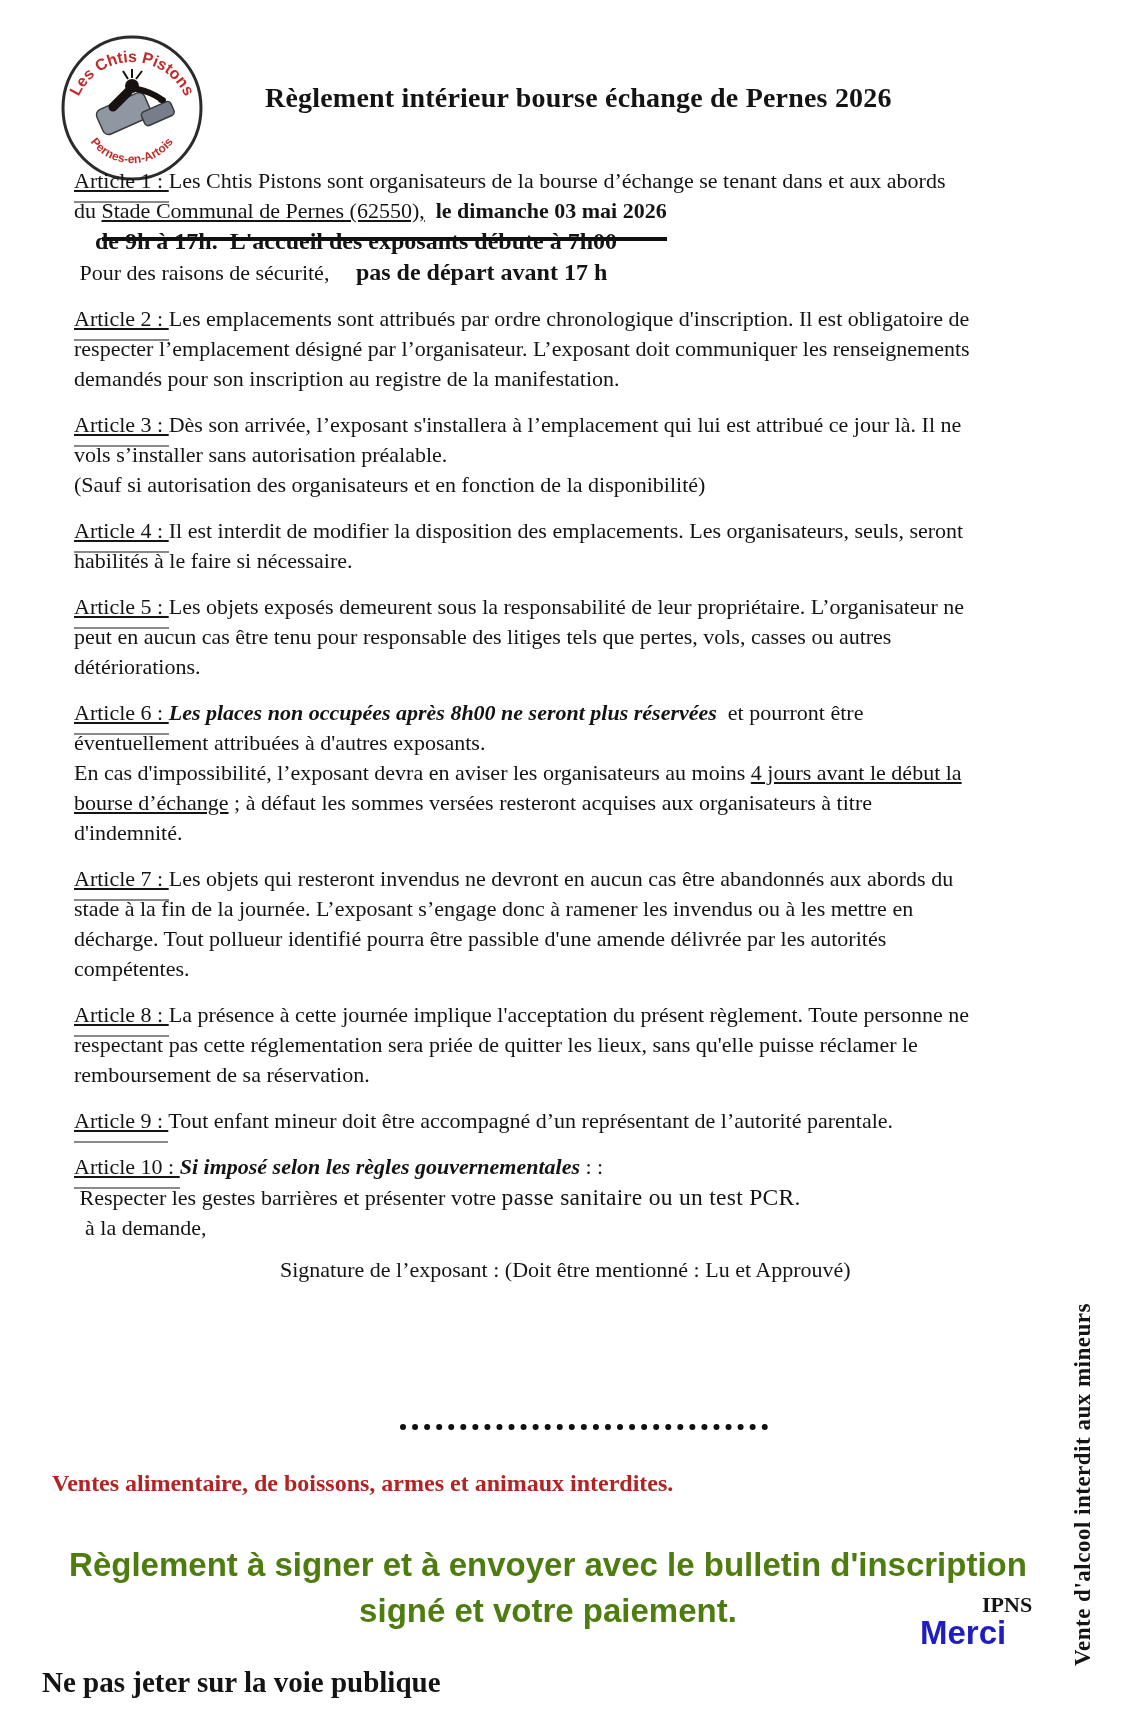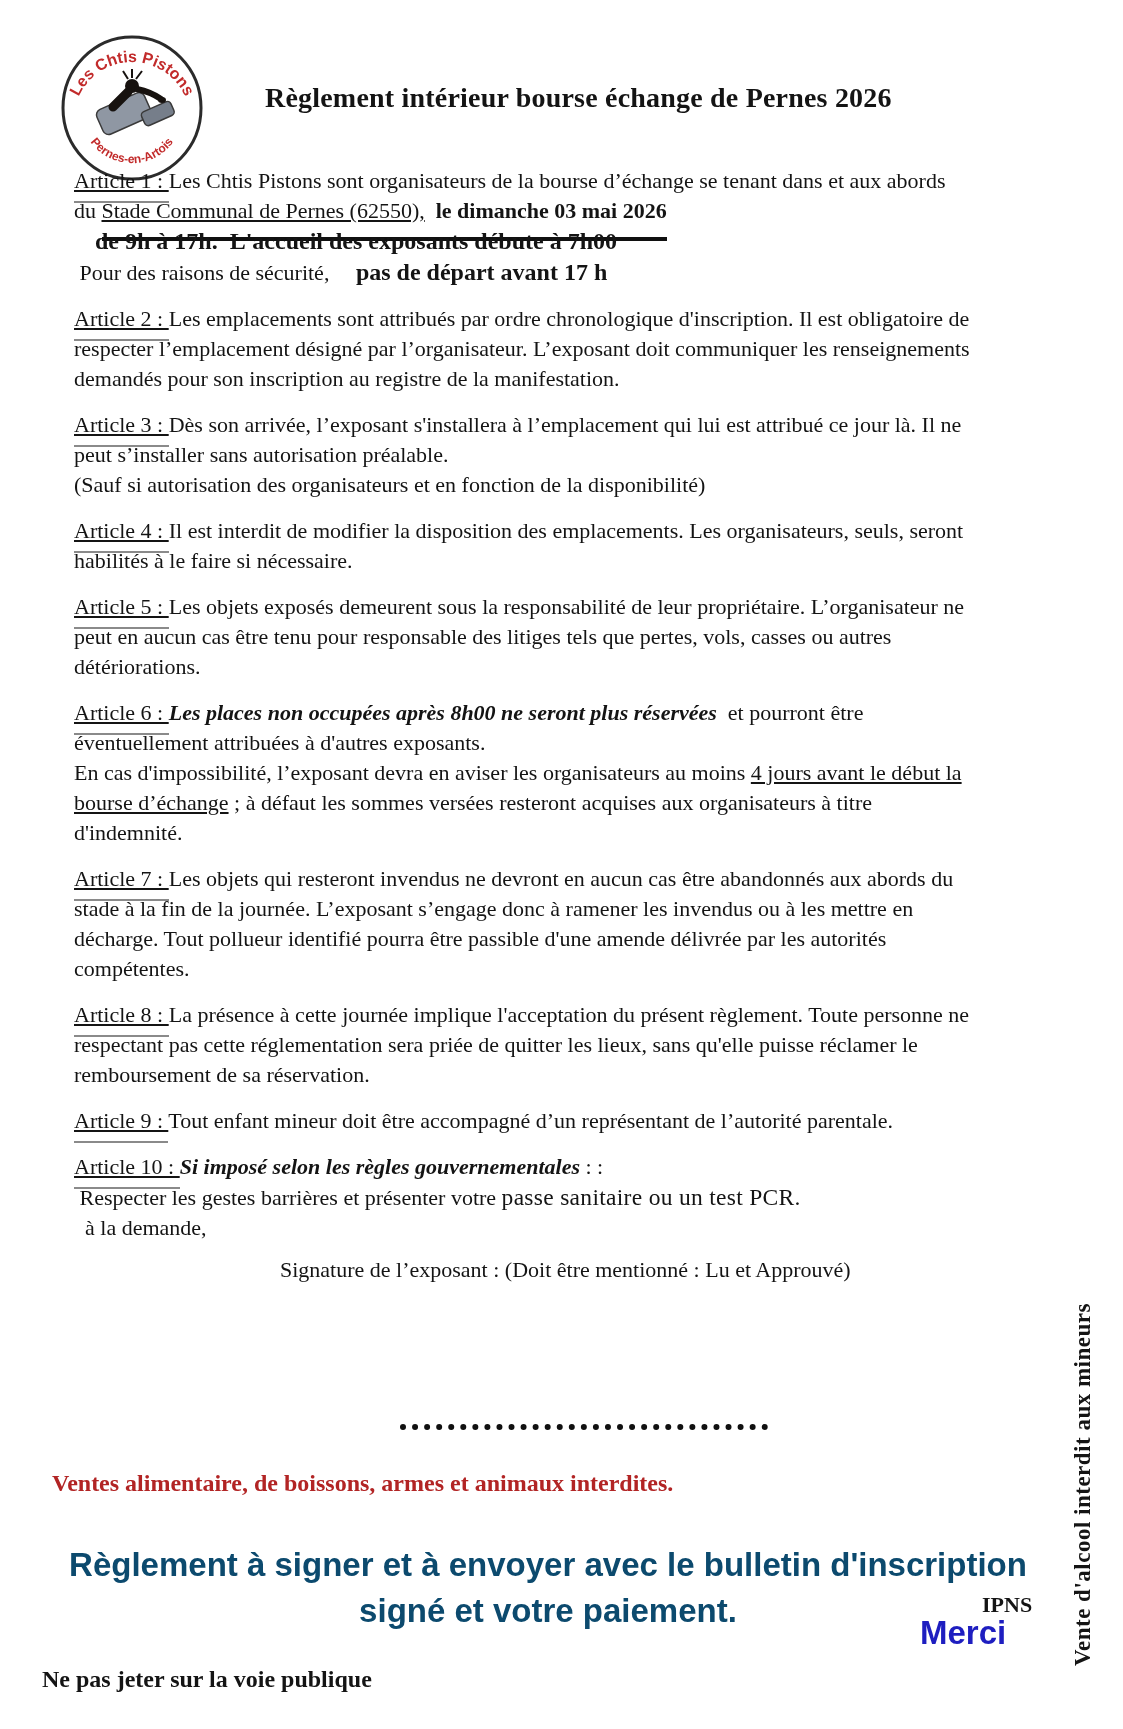--- a/index.html
+++ b/index.html
@@ -40,21 +40,21 @@
   }
   .merci{
     position:absolute;left:920px;top:1614px;
     font-family:"Liberation Sans", sans-serif;font-weight:bold;font-size:33px;
   }
   .vertical-note{
     position:absolute;left:1070px;top:1148px;height:518px;
     writing-mode:vertical-rl;transform:rotate(180deg);
     font-weight:bold;font-size:23px;white-space:nowrap;letter-spacing:0.5px;
   }
-  .footer-left{position:absolute;left:42px;top:1666px;font-size:24px;font-weight:bold;}
+  .footer-left{position:absolute;left:42px;top:1666px;font-size:29px;font-weight:bold;}
   .footer-right{position:absolute;left:982px;top:1592px;font-size:22px;font-weight:bold;}
 </style>
 </head>
 <body>
 
 <div class="logo">
   <svg width="148" height="150" viewBox="0 0 148 150">
     <ellipse cx="74" cy="74" rx="69" ry="71" fill="#ffffff" stroke="#2b2b2b" stroke-width="3"></ellipse>
     <defs>
       <path id="arcTop" d="M 16 86 A 58 58 0 0 1 132 86" fill="none"></path>
@@ -77,36 +77,36 @@
       <ellipse cx="104" cy="66" rx="4" ry="3" fill="#17120f"></ellipse>
     </g>
   </svg>
 </div>
 
 <div class="doc-title">Règlement intérieur bourse échange de Pernes 2026</div>
 
 <div class="articles">
     <div class="para"><span class="lbl">Article 1 : </span><span>Les Chtis Pistons sont organisateurs de la bourse d’échange se tenant dans et aux abords du </span><span class="u thick">Stade Communal de Pernes (62550),</span><span class="thick">&nbsp; </span><span class="b thick">le dimanche 03 mai 2026</span><br><span class="b big">&nbsp;de 9h à 17h.&nbsp; L'accueil des exposants débute à 7h00</span><br><span>&nbsp;Pour des raisons de sécurité,&nbsp;</span><span class="b big"> pas de départ avant 17 h</span></div>
     <div class="para"><span class="lbl">Article 2 : </span><span>Les emplacements sont attribués par ordre chronologique d'inscription. Il est obligatoire de respecter l’emplacement désigné par l’organisateur. L’exposant doit communiquer les renseignements demandés pour son inscription au registre de la manifestation.</span></div>
-    <div class="para"><span class="lbl">Article 3 : </span><span>Dès son arrivée, l’exposant s'installera à l’emplacement qui lui est attribué ce jour là. Il ne peut s’installer sans autorisation préalable.</span><br><span>(Sauf si autorisation des organisateurs et en fonction de la disponibilité)</span></div>
+    <div class="para"><span class="lbl">Article 3 : </span><span>Dès son arrivée, l’exposant s'installera à l’emplacement qui lui est attribué ce jour là. Il ne vols s’installer sans autorisation préalable.</span><br><span>(Sauf si autorisation des organisateurs et en fonction de la disponibilité)</span></div>
     <div class="para"><span class="lbl">Article 4 : </span><span>Il est interdit de modifier la disposition des emplacements. Les organisateurs, seuls, seront habilités à le faire si nécessaire.</span></div>
     <div class="para"><span class="lbl">Article 5 : </span><span>Les objets exposés demeurent sous la responsabilité de leur propriétaire. L’organisateur ne peut en aucun cas être tenu pour responsable des litiges tels que pertes, vols, casses ou autres détériorations.</span></div>
     <div class="para"><span class="lbl">Article 6 : </span><span class="bi">Les places non occupées après 8h00 ne seront plus réservées</span><span>&nbsp; et pourront être éventuellement attribuées à d'autres exposants.</span><br><span>En cas d'impossibilité, l’exposant devra en aviser les organisateurs au moins </span><span class="u">4 jours avant le début la bourse d’échange</span><span> ; à défaut les sommes versées resteront acquises aux organisateurs à titre d'indemnité.</span></div>
     <div class="para"><span class="lbl">Article 7 : </span><span>Les objets qui resteront invendus ne devront en aucun cas être abandonnés aux abords du stade à la fin de la journée. L’exposant s’engage donc à ramener les invendus ou à les mettre en décharge. Tout pollueur identifié pourra être passible d'une amende délivrée par les autorités compétentes.</span></div>
     <div class="para"><span class="lbl">Article 8 : </span><span>La présence à cette journée implique l'acceptation du présent règlement. Toute personne ne respectant pas cette réglementation sera priée de quitter les lieux, sans qu'elle puisse réclamer le remboursement de sa réservation.</span></div>
     <div class="para"><span class="lbl">Article 9 : </span><span>Tout enfant mineur doit être accompagné d’un représentant de l’autorité parentale.</span></div>
     <div class="para"><span class="lbl">Article 10 : </span><span class="bi">Si imposé selon les règles gouvernementales</span><span> : :</span><br><span>&nbsp;Respecter les gestes barrières et présenter votre </span><span class="big2">passe sanitaire ou un test PCR.</span><br><span>&nbsp;&nbsp;à la demande,</span></div>
     <div class="para sig"><span>Signature de l’exposant : (Doit être mentionné : Lu et Approuvé)</span></div>
   </div>
 
 <div class="dotted"></div>
 
 <div class="red-note" style="color: rgb(178, 36, 36);">Ventes alimentaire, de boissons, armes et animaux interdites.</div>
 
-<div class="blue-note" style="color: #0c4a6e;">
+<div class="blue-note" style="color: #4d7c0f;">
   <div>Règlement à signer et à envoyer avec le bulletin d'inscription</div>
   <div>signé et votre paiement.</div>
 </div>
 <div class="merci" style="color: rgb(30, 30, 192);">Merci</div>
 
 <div class="vertical-note">Vente d'alcool interdit aux mineurs</div>
 
 <div class="footer-left">Ne pas jeter sur la voie publique</div>
 <div class="footer-right">IPNS</div>
 

